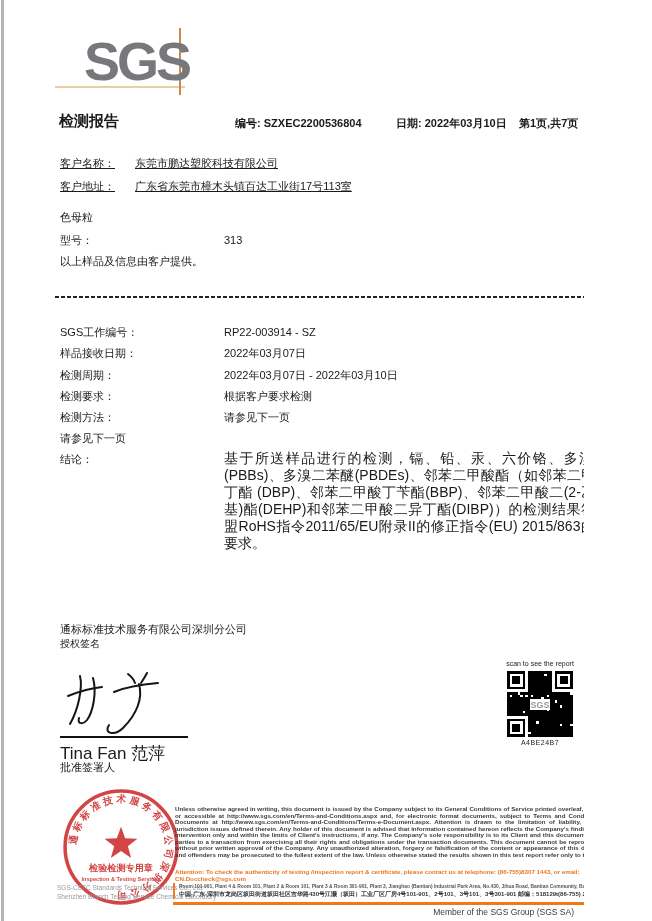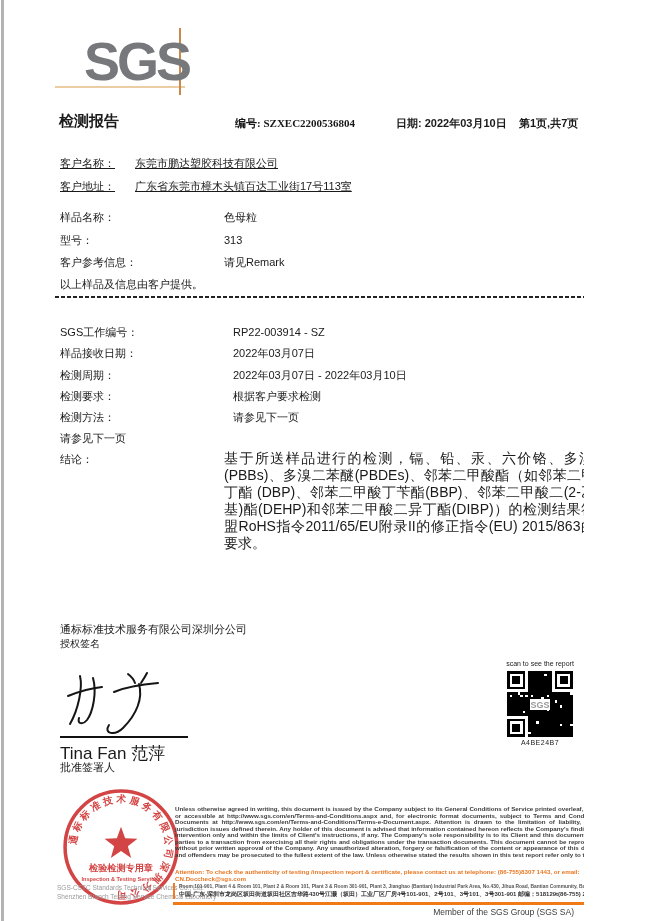--- a/index.html
+++ b/index.html
@@ -9,33 +9,33 @@
 
   
   .logo-text{position:absolute;left:84px;top:34px;font-size:54px;font-weight:bold;
              color:#77787B;letter-spacing:-3px;line-height:1;}
   .logo-hline{position:absolute;left:55px;top:86px;width:130px;height:2px;background:#eccda3;}
   .logo-vline{position:absolute;left:179px;top:28px;width:2px;height:67px;background:#c8894b;}
 
   
   .doc-title{position:absolute;left:59px;top:112px;font-size:15px;font-weight:bold;font-family:Liberation Serif, serif;}
   .hdr-item{position:absolute;top:116px;font-size:11px;font-weight:600;white-space:nowrap;}
-  .hdr-no{left:235px;font-family:Liberation Serif, serif;} .hdr-date{left:396px;} .hdr-page{left:519px;}
+  .hdr-no{left:235px;} .hdr-date{left:396px;} .hdr-page{left:519px;}
 
   
   .row{display:flex;font-size:11px;line-height:22.5px;white-space:nowrap;}
   .lbl-narrow{width:75px;flex:none;}
   .lbl-wide{width:164px;flex:none;}
   .client-block{position:absolute;left:60px;top:152px;text-decoration:underline;}
   .sample-block{position:absolute;left:60px;top:206px;}
   .note-line{font-size:11px;line-height:20px;}
   .dashed-sep{position:absolute;left:55px;top:296px;width:592px;height:2px;
               background:repeating-linear-gradient(90deg,#222 0 4px,transparent 4px 6px);}
   .job-block{position:absolute;left:60px;top:322px;}
-  .job-block .row{line-height:21.3px;gap:9px;}
+  .job-block .row{line-height:21.3px;}
 
   .conclusion-label{position:absolute;left:60px;top:452px;font-size:11px;}
   .conclusion-text{position:absolute;left:224px;top:450px;width:400px;font-size:14px;
                    line-height:17px;text-align:justify;}
 
   
   .sig-company{position:absolute;left:60px;top:622px;font-size:11px;}
   .sig-auth{position:absolute;left:60px;top:637px;font-size:10px;}
   .sig-svg{position:absolute;left:62px;top:668px;}
   .sig-rule{position:absolute;left:60px;top:736px;width:128px;height:2px;background:#111;}
@@ -93,30 +93,25 @@
       <span>东莞市鹏达塑胶科技有限公司</span>
     </div>
     <div class="row">
       <span class="lbl-narrow">客户地址：</span>
       <span>广东省东莞市樟木头镇百达工业街17号113室</span>
     </div>
   </div>
 
   <div class="sample-block">
     <div class="row">
-      <span class="lbl-wide">样品名称：</span>
       <span>色母粒</span>
     </div>
     <div class="row">
       <span class="lbl-wide">型号：</span>
       <span>313</span>
-    </div>
-    <div class="row">
-      <span class="lbl-wide">客户参考信息：</span>
-      <span>请见Remark</span>
     </div>
     <div class="note-line">以上样品及信息由客户提供。</div>
   </div>
 
   <div class="dashed-sep"></div>
 
   <div class="job-block">
     <div class="row">
       <span class="lbl-wide">SGS工作编号：</span>
       <span>RP22-003914 - SZ</span>

